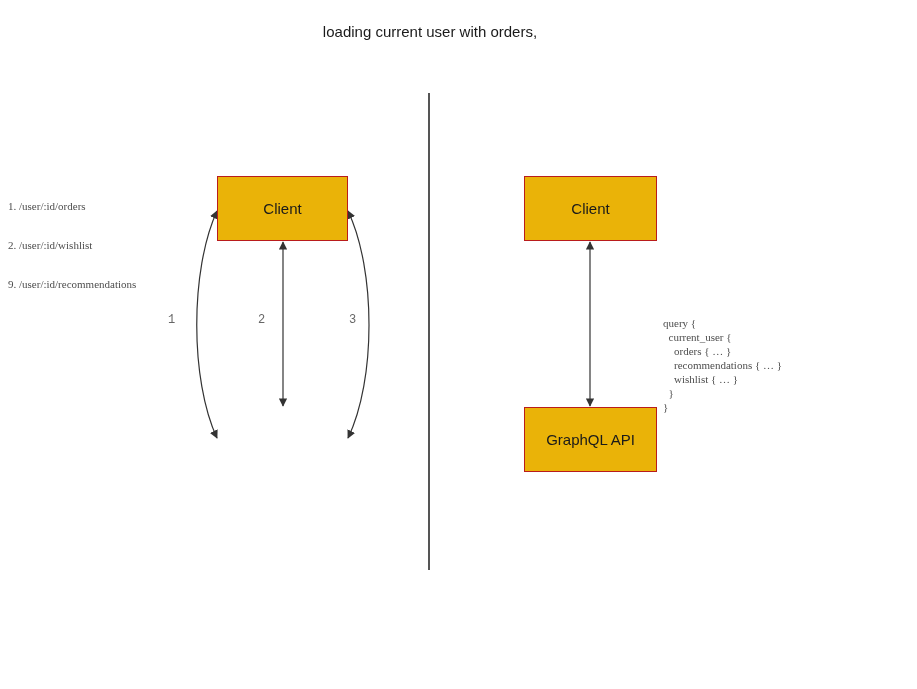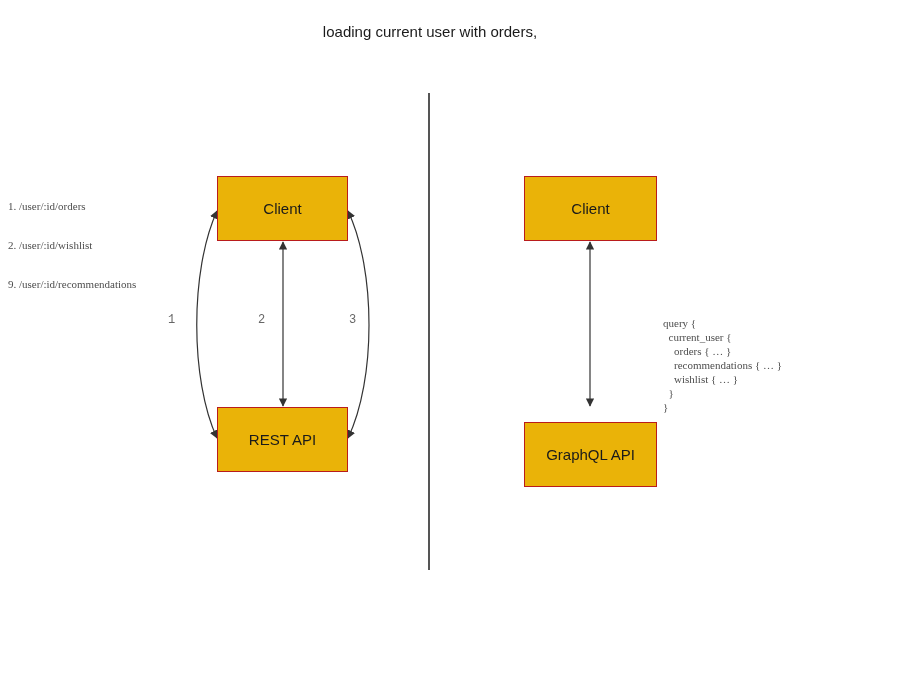--- a/index.html
+++ b/index.html
@@ -36,21 +36,21 @@
     border: 1px solid #b91c1c;
     display: flex;
     align-items: center;
     justify-content: center;
     font-size: 15px;
     color: #1a1a1a;
   }
   #left-client  { left: 217px; top: 176px; width: 131px; height: 65px; }
   #left-api     { left: 217px; top: 407px; width: 131px; height: 65px; }
   #right-client { left: 524px; top: 176px; width: 133px; height: 65px; }
-  #right-api    { left: 524px; top: 422px; width: 133px; height: 65px; }
+  #right-api    { left: 524px; top: 407px; width: 133px; height: 65px; }
   .mono {
     font-family: Liberation Serif, serif;
     color: #4d4d4d;
     font-size: 11px;
   }
   .endpoint-list {
     position: absolute;
     left: 8px;
     top: 174px;
     line-height: 13px;
@@ -106,23 +106,20 @@
 
   <div class="endpoint-list mono">
     <div>1. /user/:id/orders</div>
     <div>2. /user/:id/wishlist</div>
     <div>9. /user/:id/recommendations</div>
   </div>
 
   <div id="left-client" class="node-box">
     <span>Client</span>
   </div>
-  <div id="left-api" class="node-box">
-    <span>REST API</span>
-  </div>
 
   <div id="arrow-label-1" class="arrow-label">1</div>
   <div id="arrow-label-2" class="arrow-label">2</div>
   <div id="arrow-label-3" class="arrow-label">3</div>
 
   <div id="right-client" class="node-box">
     <span>Client</span>
   </div>
   <div id="right-api" class="node-box">
     <span>GraphQL API</span>

